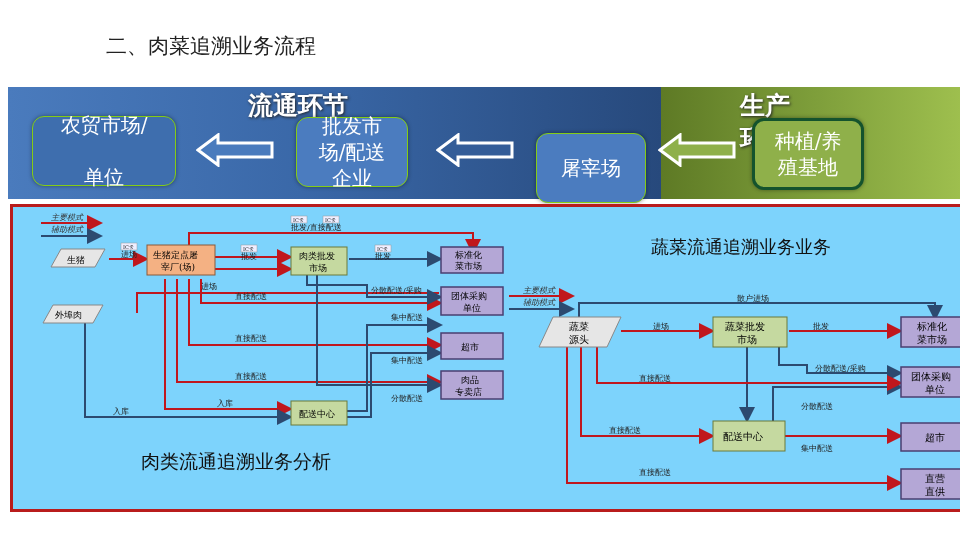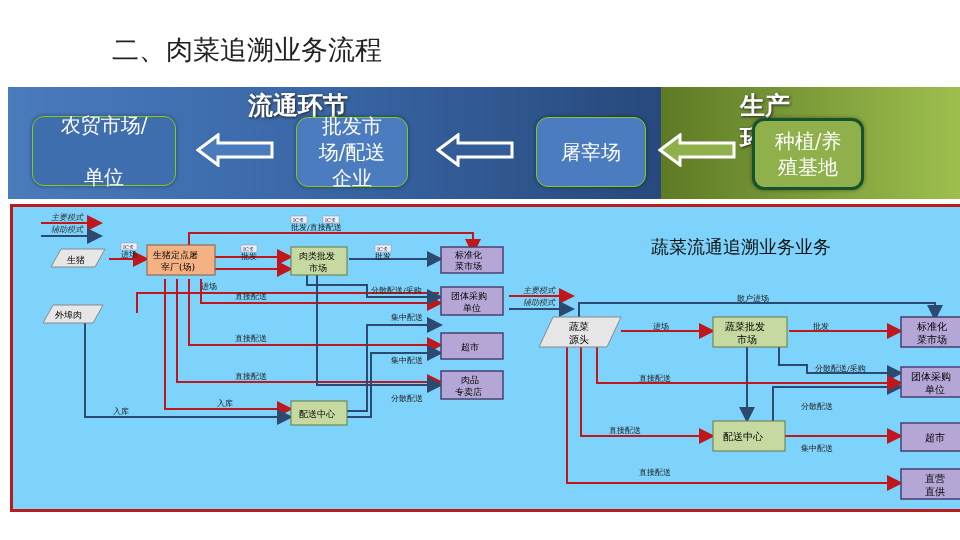--- a/index.html
+++ b/index.html
@@ -1,18 +1,18 @@
 <!DOCTYPE html>
 <html><head>
 <meta charset="utf-8">
 <style>
   html, body { margin:0; padding:0; }
   body { width:960px; height:540px; background:#ffffff; position:relative; overflow:hidden;
          font-family:"DejaVu Sans", sans-serif; }
-  .title { position:absolute; left:112px; top:32px; font-size:27px; color:#222;
+  .title { position:absolute; left:106px; top:32px; font-size:21px; color:#222;
            font-family:"DejaVu Serif", serif; }
   .banner { position:absolute; left:8px; top:87px; width:796px; height:112px; }
   .blue { position:absolute; left:0; top:0; width:653px; height:112px;
           background:linear-gradient(90deg,#4a7bbd 0%,#3a68a8 45%,#27497c 100%); }
   .green { position:absolute; left:653px; top:0; width:299px; height:112px;
            background:linear-gradient(90deg,#5e7a25 0%,#7d9d3a 50%,#9ebf4e 100%); }
   .bhead { position:absolute; font-size:25px; font-weight:bold; color:#fff;
            text-shadow:1px 1px 3px #222; }
   .bbox { position:absolute; border-radius:12px; color:#fff; font-size:20px; text-align:center;
           line-height:26px; display:flex; align-items:center; justify-content:center;
@@ -35,21 +35,21 @@
   <div class="green"></div>
   <div class="bhead" style="left:240px;top:2px;">流通环节</div>
   <div class="bhead" style="left:732px;top:2px;">生产环节</div>
 
   <div class="bbox b" style="left:24px;top:29px;width:142px;height:68px;background:#3e6eae;">
     <div><span>农贸市场/</span><br><br><span>单位</span></div>
   </div>
   <div class="bbox b" style="left:288px;top:30px;width:110px;height:68px;">
     <div><span>批发市</span><br><span>场/配送</span><br><span>企业</span></div>
   </div>
-  <div class="bbox b" style="left:528px;top:30px;width:108px;height:68px;align-items:center;">
+  <div class="bbox b" style="left:528px;top:46px;width:108px;height:68px;align-items:center;">
     <div>屠宰场</div>
   </div>
   <div class="bbox g" style="left:744px;top:31px;width:106px;height:66px;">
     <div><span>种植/养</span><br><span>殖基地</span></div>
   </div>
 
   <svg class="barrow" style="left:188px;top:46px;" width="80" height="34">
     <polygon points="2,17 22,2 22,10 76,10 76,24 22,24 22,32" fill="#4a7bbd" stroke="#fff" stroke-width="3"></polygon>
   </svg>
   <svg class="barrow" style="left:428px;top:46px;" width="80" height="34">
@@ -231,13 +231,14 @@
     <g>
       <rect x="864" y="216" width="70" height="28" fill="#b4a7d6" stroke="#4a3f70" stroke-width="1.5"></rect>
       <text x="888" y="234" font-size="10">超市</text>
     </g>
     <g>
       <rect x="864" y="262" width="70" height="30" fill="#b4a7d6" stroke="#4a3f70" stroke-width="1.5"></rect>
       <text x="888" y="275" font-size="10">直营</text>
       <text x="888" y="288" font-size="10">直供</text>
     </g>
   </svg>
+  <div class="caption" style="left:128px;top:242px;">肉类流通追溯业务分析</div>
 </div>
 
 </body></html>

